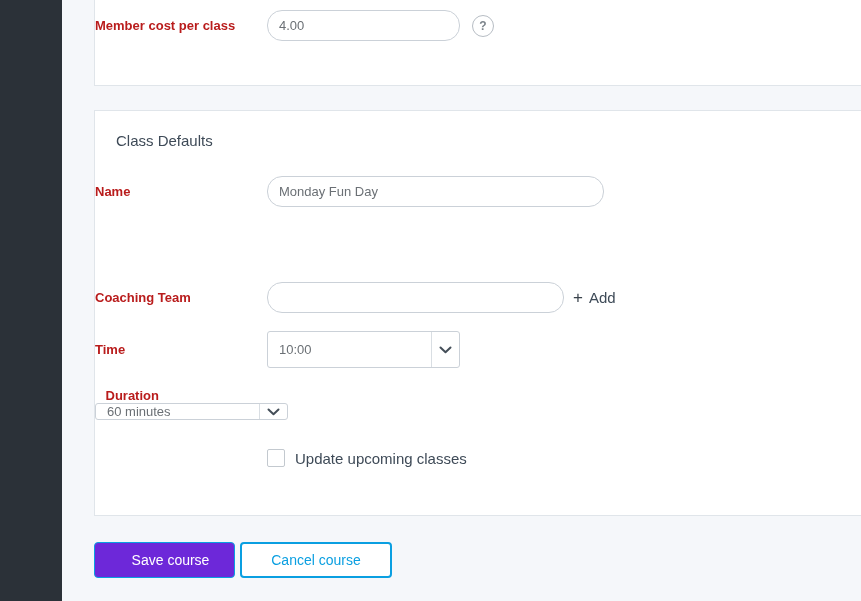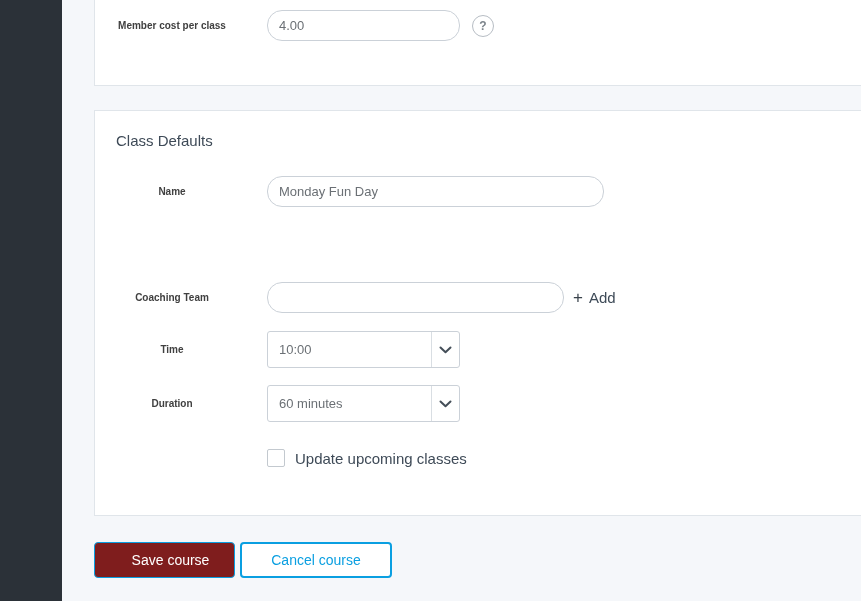--- a/index.html
+++ b/index.html
@@ -29,24 +29,24 @@
   .card-defaults { top: 110px; height: 406px; }
 
   .form-row {
     position: absolute; left: 0;
     display: flex; align-items: center;
     height: 31px;
   }
   .field-label {
     width: 154px;
     padding-right: 18px;
-    text-align: center;
-    font-size: 10px;
+    text-align: left;
+    font-size: 13px;
     font-weight: bold;
-    color: #404040;
+    color: #b91c1c;
     flex: 0 0 auto;
   }
   .text-input {
     box-sizing: border-box;
     height: 31px;
     border: 1px solid #cbd1d8;
     border-radius: 15px;
     padding: 0 11px;
     font-family: "Liberation Sans", "DejaVu Sans", sans-serif;
     font-size: 13px;
@@ -145,38 +145,38 @@
     height: 36px;
     box-sizing: border-box;
     border-radius: 4px;
     display: flex; align-items: center; justify-content: center;
     font-family: "Liberation Sans", "DejaVu Sans", sans-serif;
     font-size: 14px;
     cursor: pointer;
   }
   .btn-save {
     left: 94px; width: 141px;
-    background: #7f1d1d;
+    background: #6d28d9;
     border: 1px solid #0a9fe1;
     color: #ffffff;
     padding-left: 12px;
   }
   .btn-cancel {
     left: 240px; width: 152px;
     background: #ffffff;
     border: 2px solid #0a9fe1;
     color: #0a9fe1;
   }
 
   
   .row-name     { top: 65px; }
   .row-lead     { top: 117px; }
   .row-team     { top: 171px; }
   .row-time     { top: 223px; }
-  .row-duration { top: 277px; }
+  .row-duration { top: 277px; flex-direction: column; }
 
   
   .row-cost { top: 49px; }
 </style>
 </head>
 <body>
 
 <div class="page">
 
   <div class="sidebar"></div>

